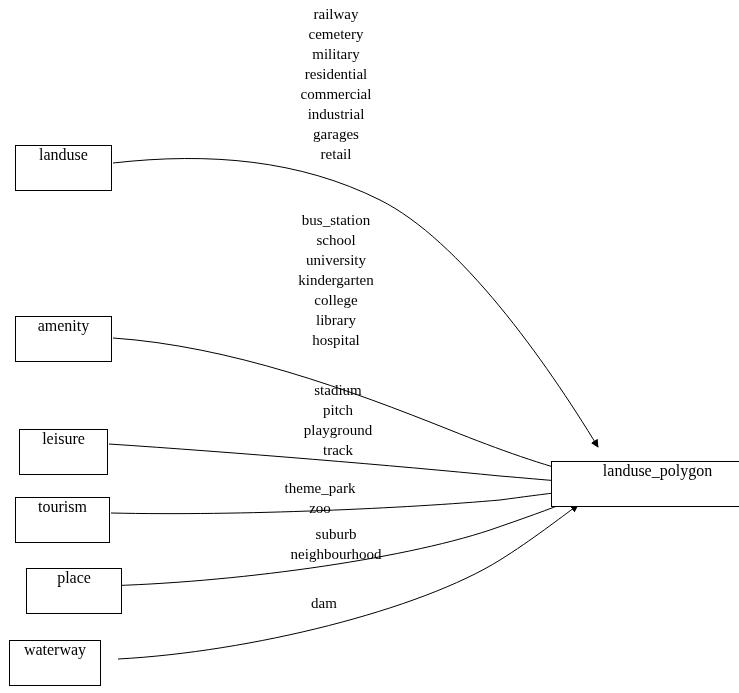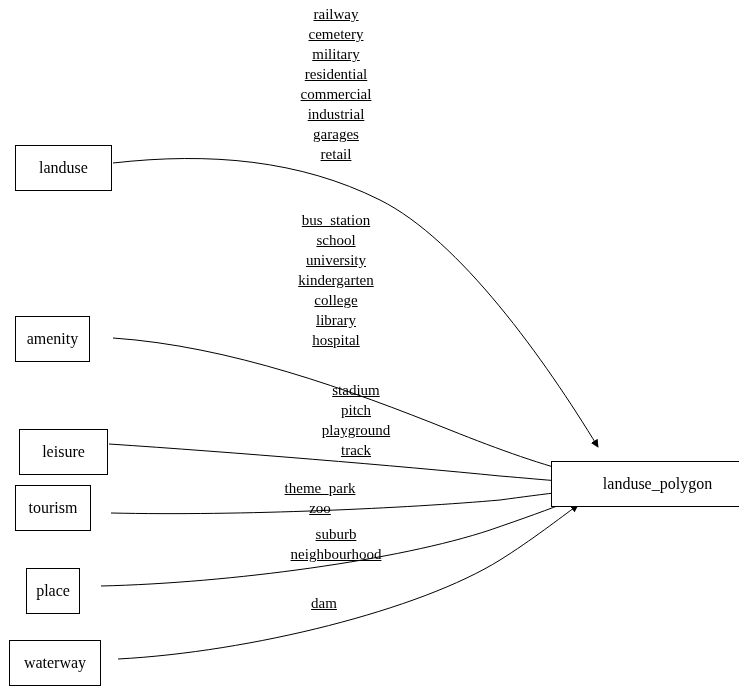--- a/index.html
+++ b/index.html
@@ -26,34 +26,32 @@
   }
   .node {
     position: absolute;
     box-sizing: border-box;
     border: 1px solid #000000;
     background: #ffffff;
     color: #000000;
     font-family: "Liberation Serif", serif;
     font-size: 16px;
     display: flex;
-    align-items: center;
     justify-content: center;
     white-space: nowrap;
   }
   .edge-label {
     position: absolute;
     color: #000000;
     font-family: "Liberation Serif", serif;
     font-size: 15px;
     line-height: 20px;
     text-align: center;
     white-space: pre;
     transform: translateX(-50%);
-    text-decoration: underline;
   }
 </style>
 </head>
 <body>
 
 <div id="diagram">
   <svg id="edges" viewBox="0 0 739 693" xmlns="http://www.w3.org/2000/svg">
     <defs>
       <marker id="arrow" viewBox="0 0 10 10" refX="9" refY="5" markerWidth="8" markerHeight="8" orient="auto-start-reverse">
         <path d="M 0 0 L 10 5 L 0 10 z" fill="#000000"></path>
@@ -65,30 +63,30 @@
         <path d="M 109,444 C 230,452 400,466 500,476 C 525,478 545,480 560,481" marker-end="url(#arrow)"></path>
         <path d="M 111,513 C 240,516 410,508 500,500 C 522,497 545,494 562,492" marker-end="url(#arrow)"></path>
         <path d="M 101,586 C 230,583 400,560 490,530 C 522,519 550,509 570,501" marker-end="url(#arrow)"></path>
         <path d="M 118,659 C 250,652 420,610 500,560 C 532,540 560,518 578,505" marker-end="url(#arrow)"></path>
       </g>
   </svg>
   <div id="nodes">
       <div class="node" style="left: 15px; top: 145px; width: 97px; height: 46px;">
         <span>landuse</span>
       </div>
-      <div class="node" style="left: 15px; top: 316px; width: 75px; height: 46px;">
+      <div class="node" style="left: 15px; top: 316px; width: 97px; height: 46px;">
         <span>amenity</span>
       </div>
       <div class="node" style="left: 19px; top: 429px; width: 89px; height: 46px;">
         <span>leisure</span>
       </div>
-      <div class="node" style="left: 15px; top: 485px; width: 76px; height: 46px;">
+      <div class="node" style="left: 15px; top: 497px; width: 95px; height: 46px;">
         <span>tourism</span>
       </div>
-      <div class="node" style="left: 26px; top: 568px; width: 54px; height: 46px;">
+      <div class="node" style="left: 26px; top: 568px; width: 96px; height: 46px;">
         <span>place</span>
       </div>
       <div class="node" style="left: 9px; top: 640px; width: 92px; height: 46px;">
         <span>waterway</span>
       </div>
       <div class="node" style="left: 551px; top: 461px; width: 213px; height: 46px;">
         <span>landuse_polygon</span>
       </div>
     </div>
   <div id="labels">
@@ -100,21 +98,21 @@
 industrial
 garages
 retail</div>
       <div class="edge-label" style="left: 336px; top: 210px;">bus_station
 school
 university
 kindergarten
 college
 library
 hospital</div>
-      <div class="edge-label" style="left: 356px; top: 380px;">stadium
+      <div class="edge-label" style="left: 338px; top: 380px;">stadium
 pitch
 playground
 track</div>
       <div class="edge-label" style="left: 320px; top: 478px;">theme_park
 zoo</div>
       <div class="edge-label" style="left: 336px; top: 524px;">suburb
 neighbourhood</div>
       <div class="edge-label" style="left: 324px; top: 593px;">dam</div>
     </div>
 </div>

